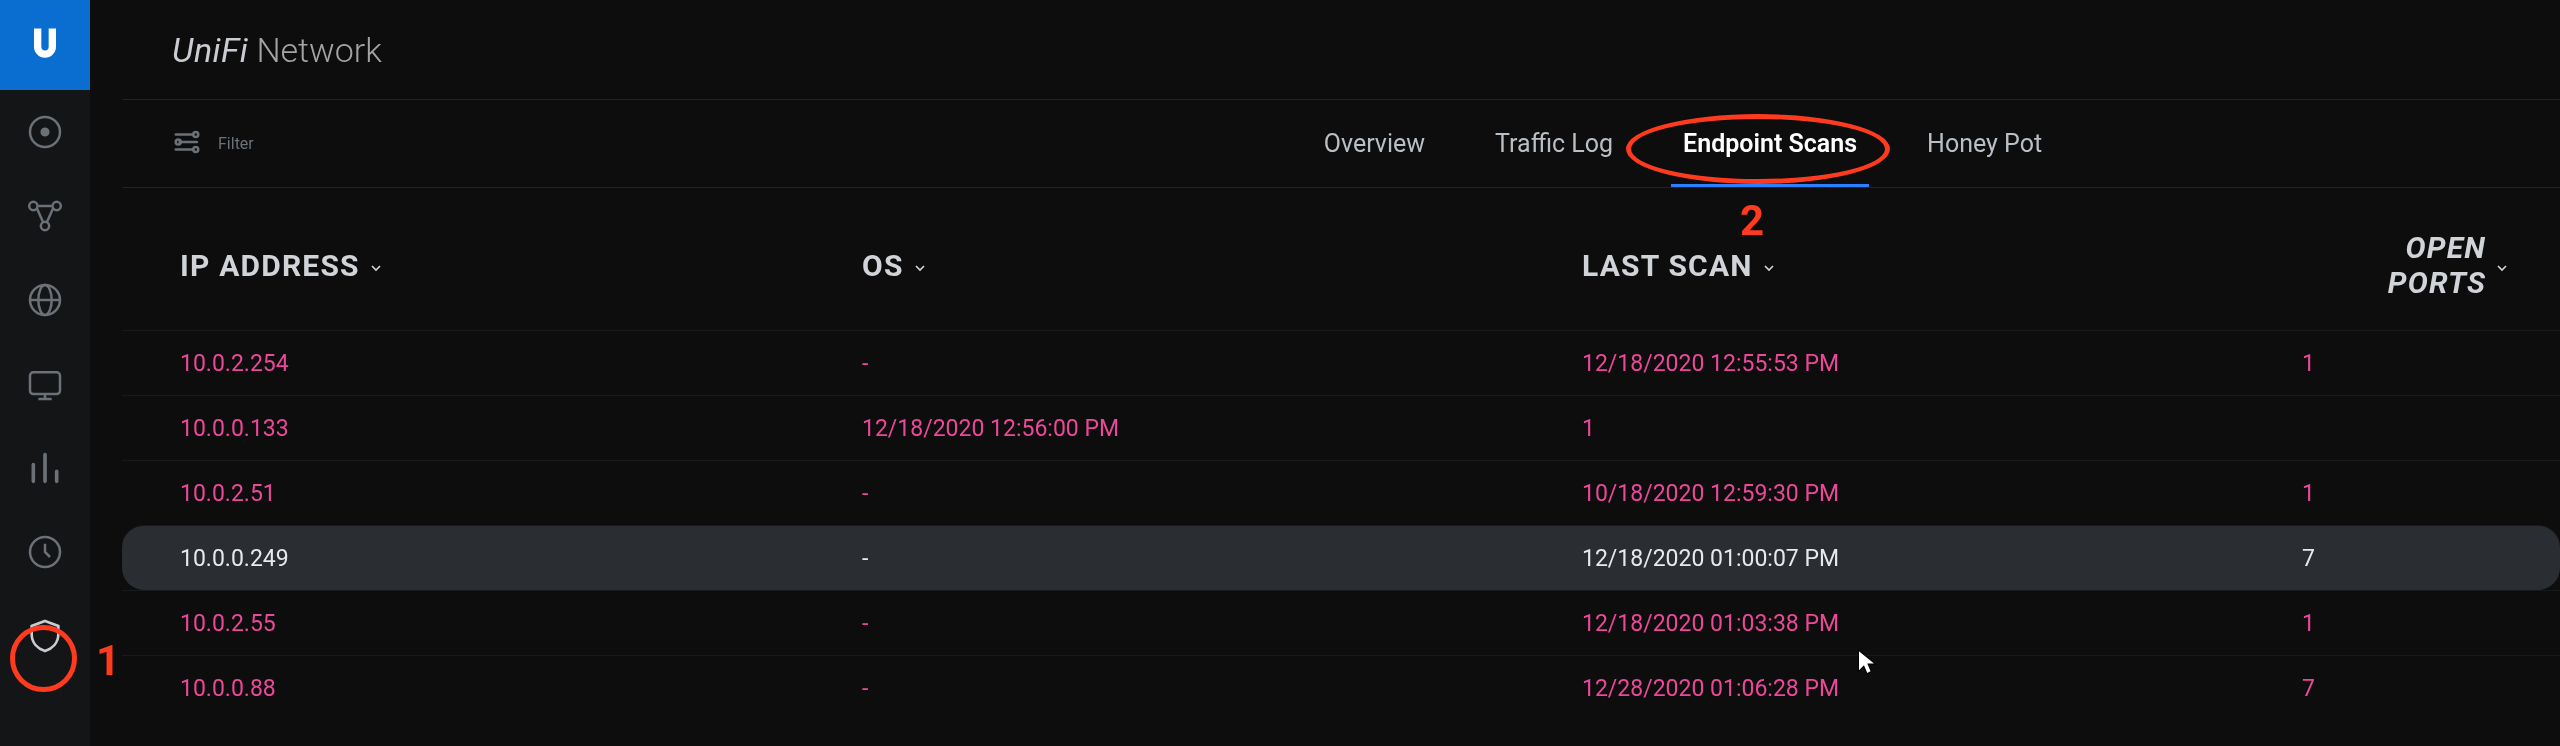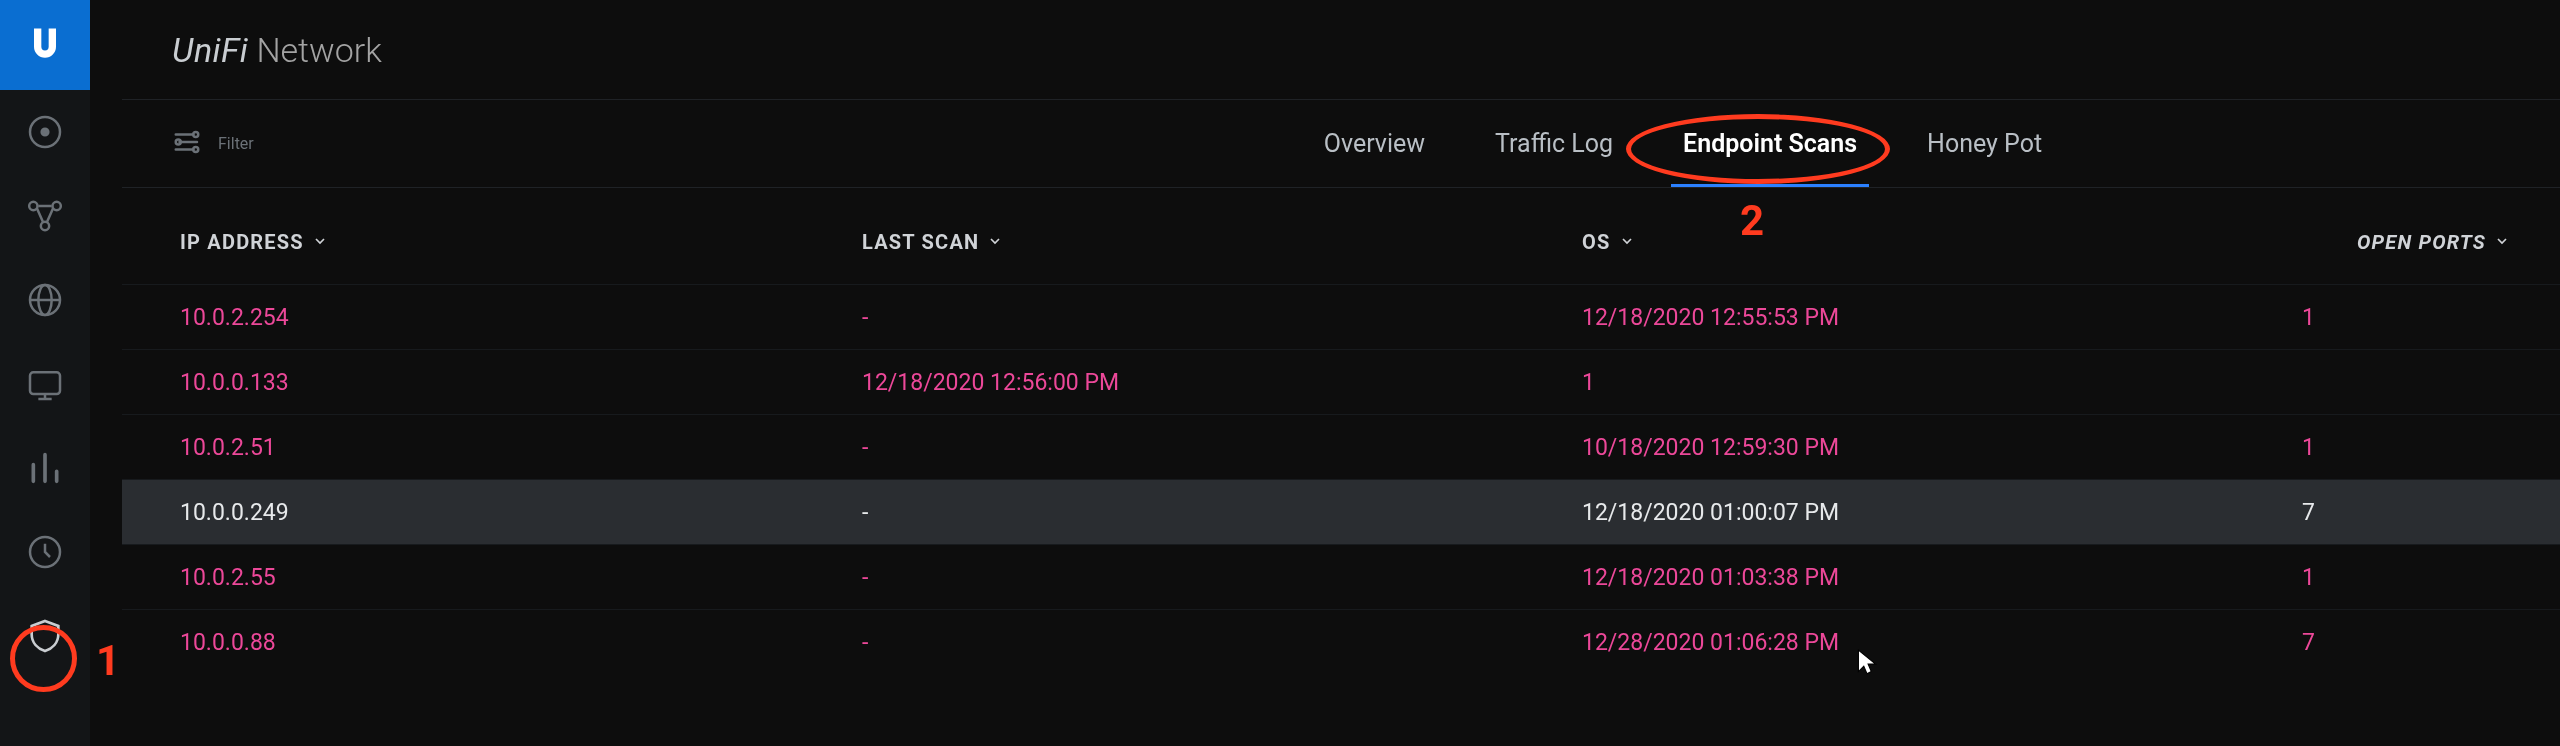--- a/index.html
+++ b/index.html
@@ -129,26 +129,27 @@
   .table-wrap {
     flex: 1;
     padding: 0;
   }
   .thead {
     display: flex;
     padding: 42px 50px 30px 50px;
     color: #d0d3d7;
   }
   .th {
-    font-size: 20px;
+    font-size: 30px;
     font-weight: 700;
     letter-spacing: 1.2px;
     display: flex;
     align-items: center;
     gap: 8px;
+    text-align: right;
   }
   .col-ip {
     width: 690px;
     padding-left: 8px;
   }
   .col-os {
     width: 720px;
   }
   .col-last {
     width: 720px;
@@ -172,20 +173,21 @@
     padding: 0 50px;
     height: 65px;
     align-items: center;
     color: #ec4899;
     font-size: 23px;
     border-top: 1px solid #171a1d;
   }
   .row.hovered {
     background: #2a2d31;
     color: #e7e9eb;
+    border-radius: 22px;
   }
   .row .cell-ip {
     width: 690px;
     padding-left: 8px;
   }
   .row .cell-os {
     width: 720px;
   }
   .row .cell-last {
     width: 720px;
@@ -303,28 +305,28 @@
     </div>
 
     <div class="table-wrap">
       <div class="thead">
         <div class="th col-ip">
           <span>IP ADDRESS</span>
           <span class="chevron"><svg viewBox="0 0 24 24" fill="none" stroke="currentColor" stroke-width="2.5">
                 <path d="M6 9l6 6 6-6"></path>
               </svg></span>
         </div>
-        <div class="th col-last">
-          <span>LAST SCAN</span>
+        <div class="th col-os">
+          <span>OS</span>
           <span class="chevron"><svg viewBox="0 0 24 24" fill="none" stroke="currentColor" stroke-width="2.5">
                 <path d="M6 9l6 6 6-6"></path>
               </svg></span>
         </div>
-        <div class="th col-os">
-          <span>OS</span>
+        <div class="th col-last">
+          <span>LAST SCAN</span>
           <span class="chevron"><svg viewBox="0 0 24 24" fill="none" stroke="currentColor" stroke-width="2.5">
                 <path d="M6 9l6 6 6-6"></path>
               </svg></span>
         </div>
         <div class="th col-ports" style="justify-content:flex-end;">
           <span style="flex:1"></span>
           <span class="head-ports">
             <span>OPEN PORTS</span>
             <span class="chevron"><svg viewBox="0 0 24 24" fill="none" stroke="currentColor" stroke-width="2.5">
                   <path d="M6 9l6 6 6-6"></path>

